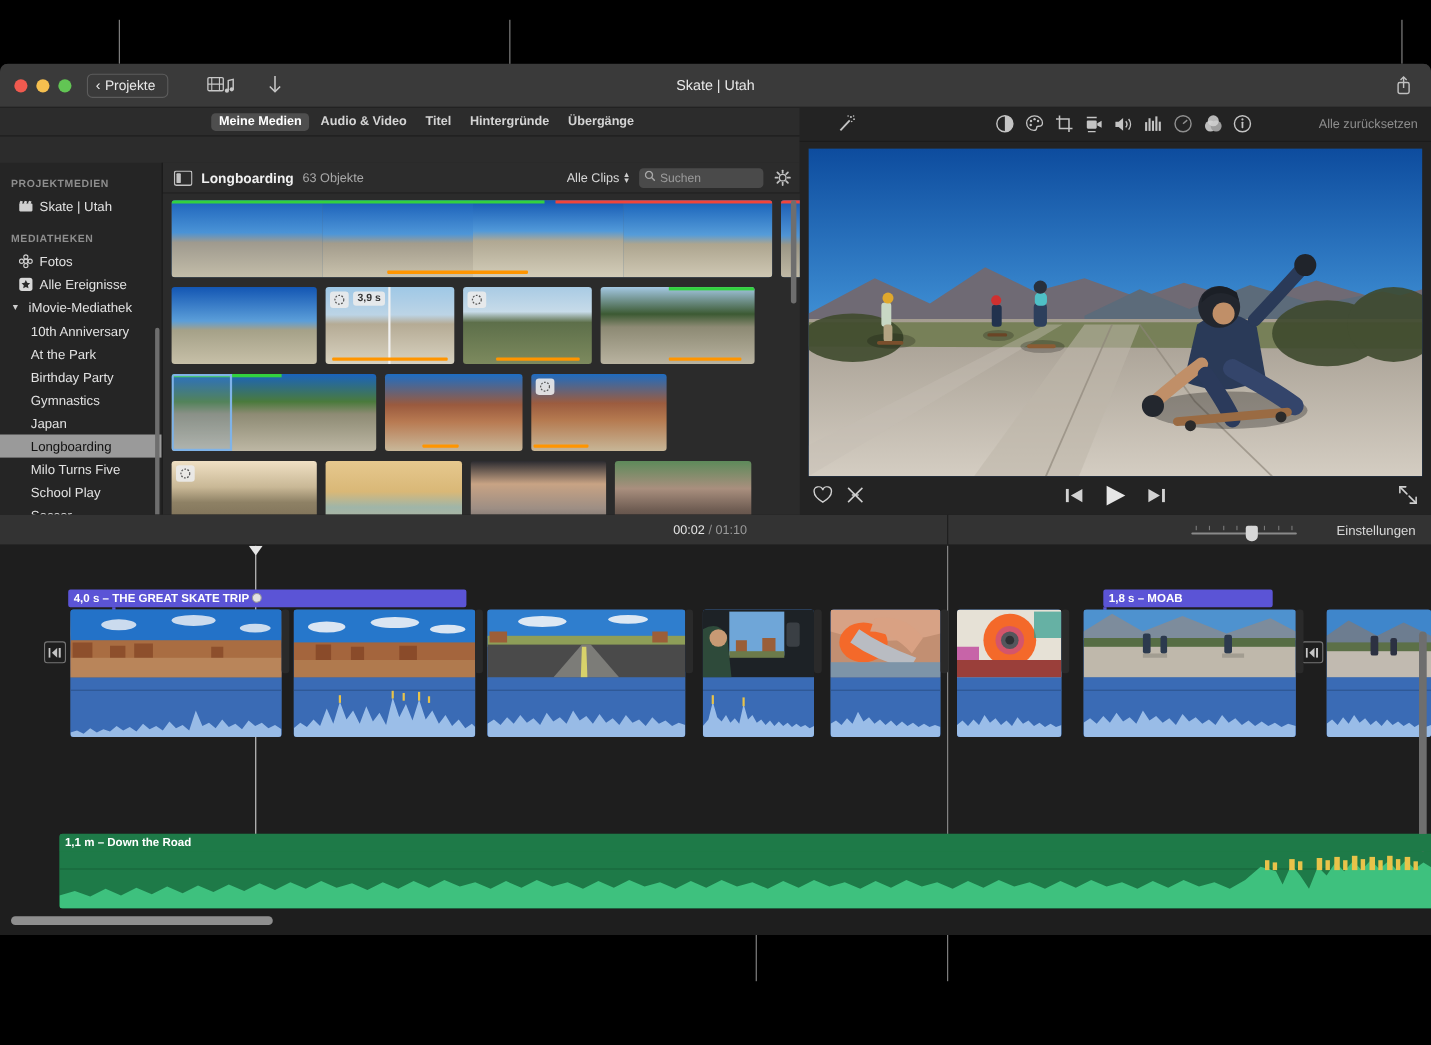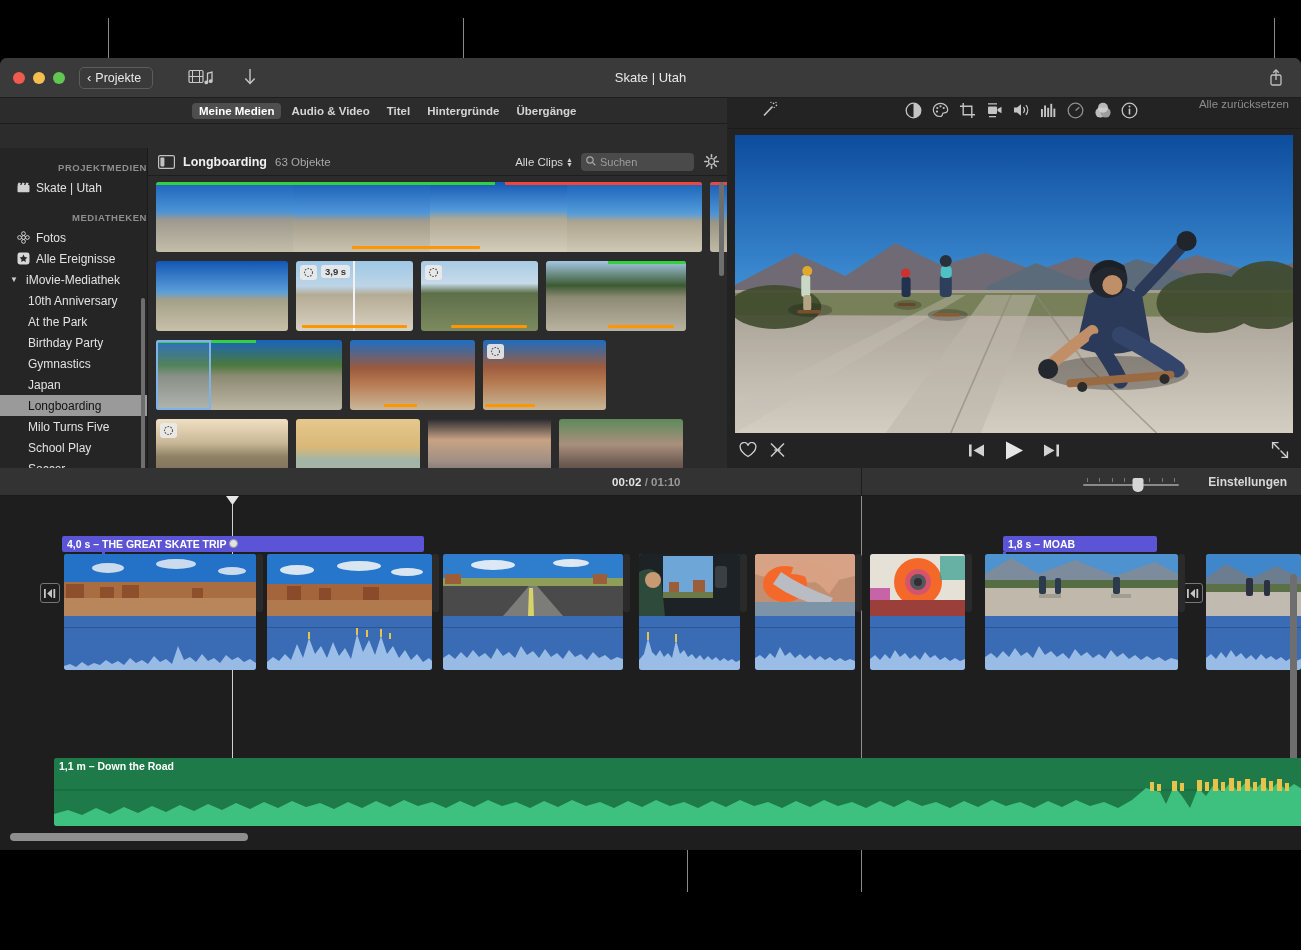--- a/index.html
+++ b/index.html
@@ -64,21 +64,21 @@
   .browser-body { flex:1; display:flex; min-height:0; }
 
   
   .sidebar {
     width:148px; background:#252525; border-right:1px solid #1a1a1a;
     padding-top:8px; font-size:12px; color:#dcdcdc; overflow:hidden;
     position:relative;
   }
   .side-head {
     font-size:9.5px; color:#8e8e8e; font-weight:bold; letter-spacing:.55px;
-    padding:6px 0 4px 10px; text-transform:uppercase;text-align:right;
+    padding:6px 0 4px 10px; text-transform:uppercase;
   }
   .side-row {
     display:flex; align-items:center; gap:6px; height:21px;
     padding-left:16px; color:#e2e2e2; font-size:12px; white-space:nowrap;
   }
   .side-row.indent { padding-left:28px; }
   .side-row.sel { background:#9a9a9a; color:#111; }
   .side-ico { width:14px; height:14px; display:flex; align-items:center; justify-content:center; flex:none; }
   .disc { font-size:8px; color:#cfcfcf; width:10px; margin-left:4px; }
   .side-scroll {
@@ -119,41 +119,41 @@
     border-radius:3px; font-size:9.5px; padding:1px 4px; font-weight:bold;
   }
   .badge-stab { left:4px; width:17px; height:15px; display:flex; align-items:center; justify-content:center; padding:0; }
   .badge-dur { left:25px; }
   .skim { position:absolute; top:0; bottom:0; width:1.5px; background:#f2f2f2; }
   .sel-over { position:absolute; inset:0; border:2px solid #7fb3e8; background:rgba(120,170,230,.18); }
 
   
   .viewer { flex:1; background:#232323; display:flex; flex-direction:column; }
   .viewer-tools {
-    height:33px; display:flex; align-items:flex-start; gap:0; padding:0 10px;
+    height:33px; display:flex; align-items:center; gap:0; padding:0 10px;
     border-bottom:1px solid #1b1b1b;
   }
   .vt-ico { width:27px; height:24px; display:flex; align-items:center; justify-content:center; color:#c4c4c4; }
   .vt-reset { color:#8d8d8d; font-size:11.5px; margin-left:auto; margin-right:2px; }
   .viewer-canvas { flex:1; display:flex; align-items:center; justify-content:center; padding:6px 8px 0; }
   .vcanvas { width:100%; height:298px; position:relative; overflow:hidden; background:#1a3d66; }
   .viewer-ctrls { height:38px; display:flex; align-items:center; padding:0 12px; position:relative; }
   .vc-left { display:flex; gap:12px; align-items:center; }
   .vc-center { position:absolute; left:0; right:0; display:flex; justify-content:center; gap:19px; align-items:center; pointer-events:none; }
   .vc-center > * { pointer-events:auto; }
   .vc-right { margin-left:auto; }
 
   
   .timeline-region {
     position:absolute; left:0; top:468px; width:1301px; height:382px;
     background:#1e1e1e;
   }
   .tl-toolbar {
     height:28px; background:#333333; display:flex; align-items:center;
-    position:relative; border-bottom:1px solid #1a1a1a;font-weight:bold;
+    position:relative; border-bottom:1px solid #1a1a1a;
   }
   .tc { position:absolute; left:612px; font-size:11.5px; color:#e4e4e4; }
   .tc .sep { color:#8e8e8e; } .tc .total { color:#9a9a9a; }
   .tl-div { position:absolute; left:861px; top:0; bottom:0; width:1px; background:#1d1d1d; }
   .zoom-slider { position:absolute; right:122px; width:96px; }
   .zs-ticks { display:flex; justify-content:space-between; padding:0 4px 2px; }
   .zs-ticks i { width:1px; height:4px; background:#7a7a7a; display:block; }
   .zs-track { height:2px; background:#8a8a8a; border-radius:1px; position:relative; }
   .zs-knob {
     position:absolute; left:57%; top:-6px; width:11px; height:14px;

